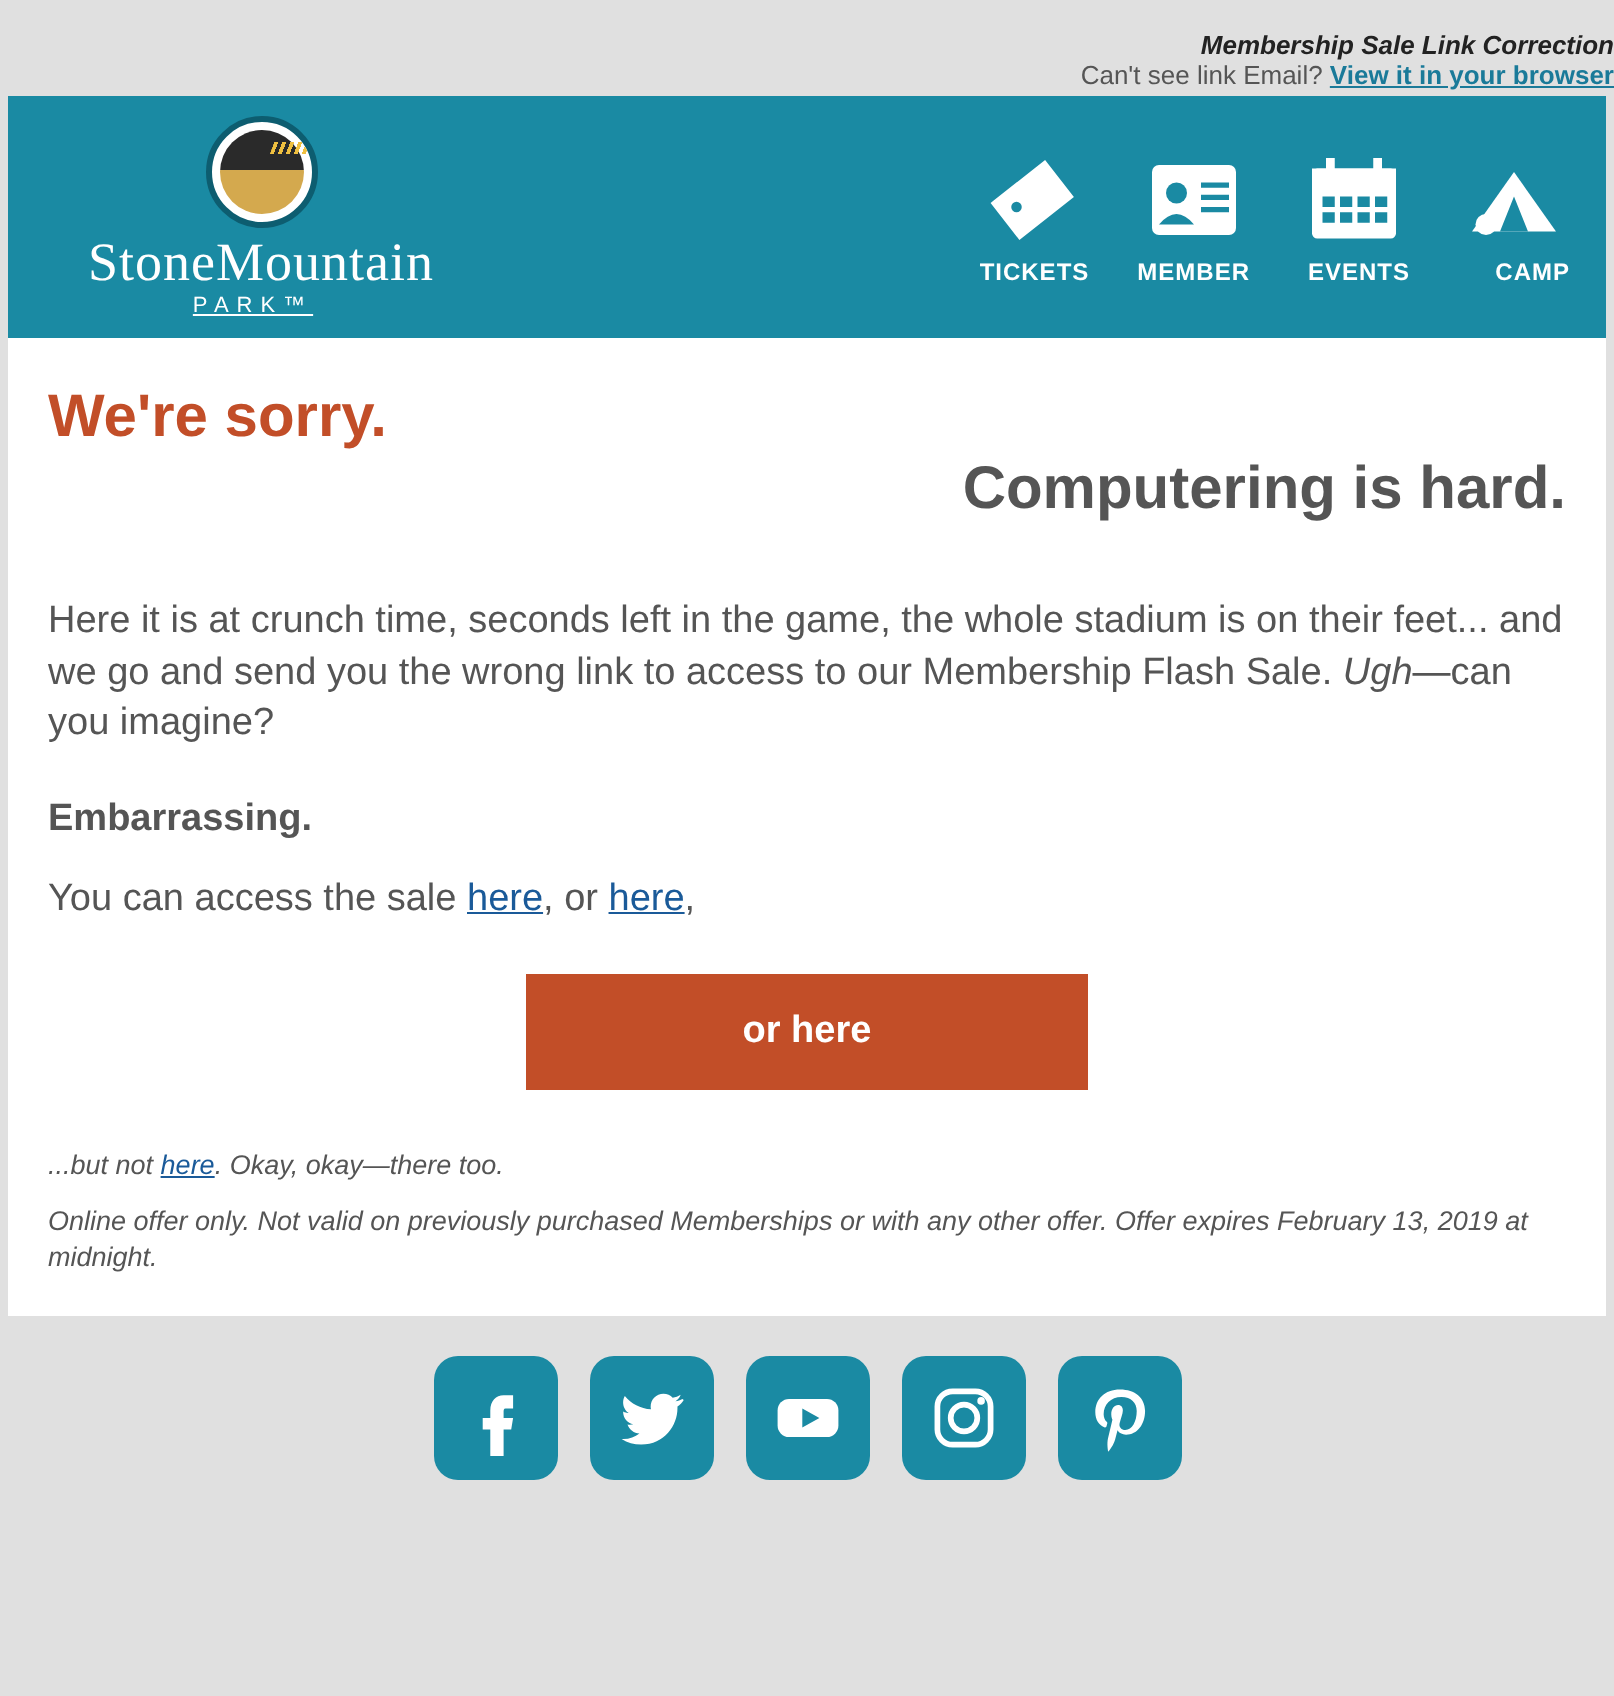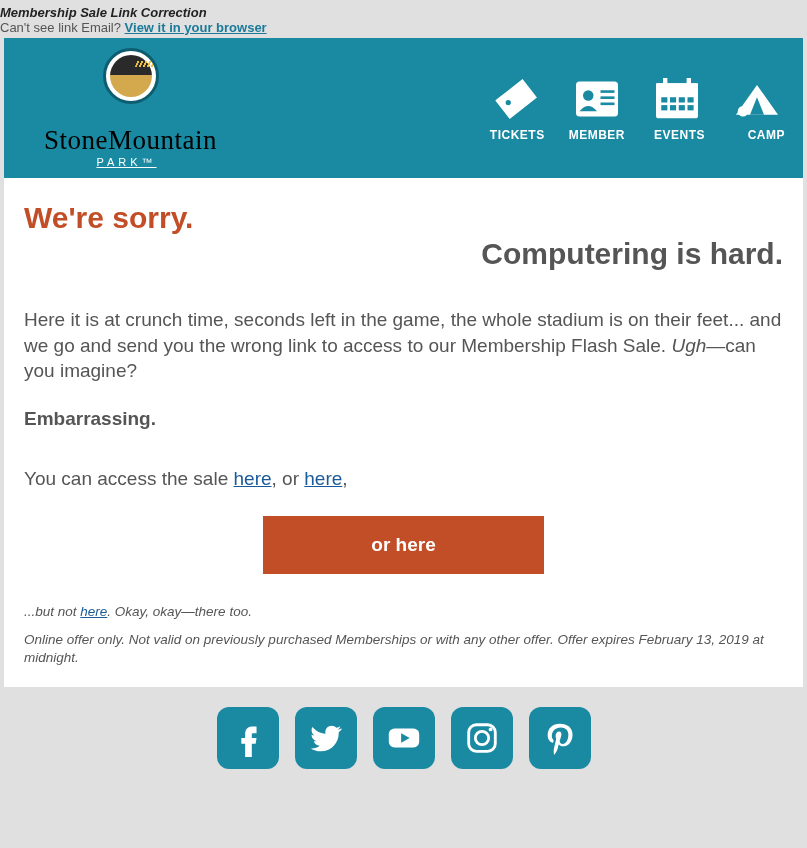--- a/index.html
+++ b/index.html
@@ -3,22 +3,22 @@
 <meta charset="utf-8">
 <style>
   * { box-sizing: border-box; margin: 0; padding: 0; }
   body {
     background: #e0e0e0;
     font-family: Arial, Helvetica, sans-serif;
     width: 807px;
     margin: 0 auto;
   }
   .preheader {
-    text-align: left;
-    padding: 5px 0 3px;
+    text-align: right;
+    padding: 15px 0 3px;
     font-size: 13px;
     color: #333;
   }
   .preheader-title {
     font-weight: bold;
     font-style: italic;
     color: #222;
   }
   .preheader-sub {
     color: #555;
@@ -64,23 +64,22 @@
     content: "";
     position: absolute;
     top: 10px; left: 30px;
     width: 18px; height: 6px;
     background: repeating-linear-gradient(90deg, #f0c040 0 2px, transparent 2px 4px);
     transform: skewX(-20deg);
   }
   .brand-text {
     font-family: Georgia, 'Times New Roman', serif;
     font-size: 27px;
-    color: #000000;
+    color: #ffffff;
     letter-spacing: 0.5px;
-    margin-top: 19px;
   }
   .brand-sub {
     font-size: 11px;
     letter-spacing: 4px;
     color: #fff;
     text-align: center;
     width: 100%;
     padding-right: 8px;
     text-decoration: underline;
   }
@@ -130,21 +129,21 @@
   }
   .body-text .italic { font-style: italic; }
   .body-text a, .inline-link {
     color: #1a5a99;
     text-decoration: underline;
   }
   .embarrassing {
     font-size: 19px;
     font-weight: bold;
     color: #555;
-    margin-bottom: 36px;
+    margin-bottom: 16px;
   }
   .cta-wrap {
     text-align: center;
     margin: 20px 0 30px;
   }
   .cta-button {
     display: inline-block;
     background: #c24e28;
     color: #fff;
     font-size: 19px;

